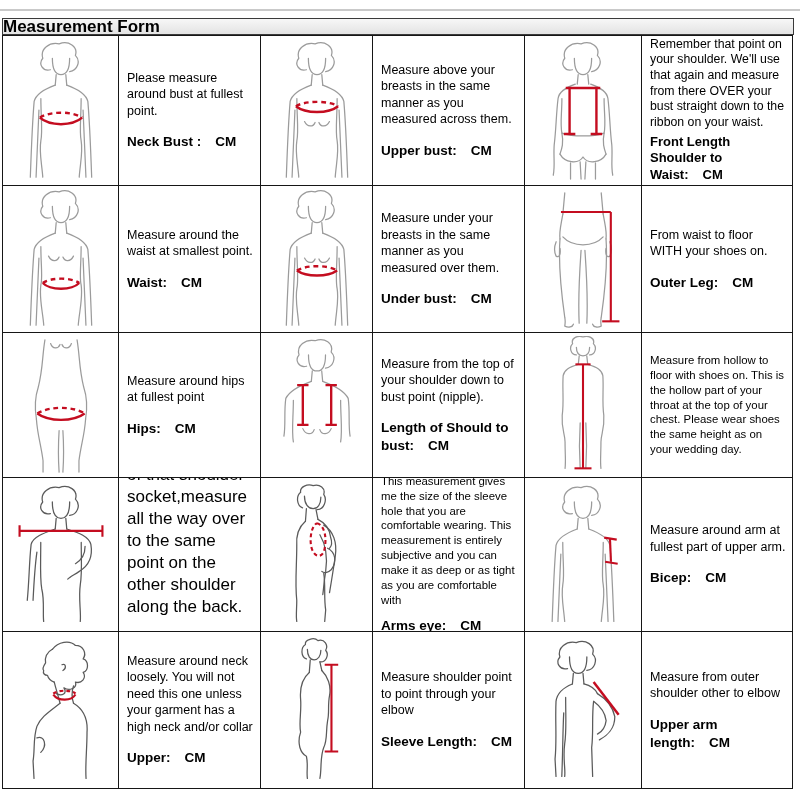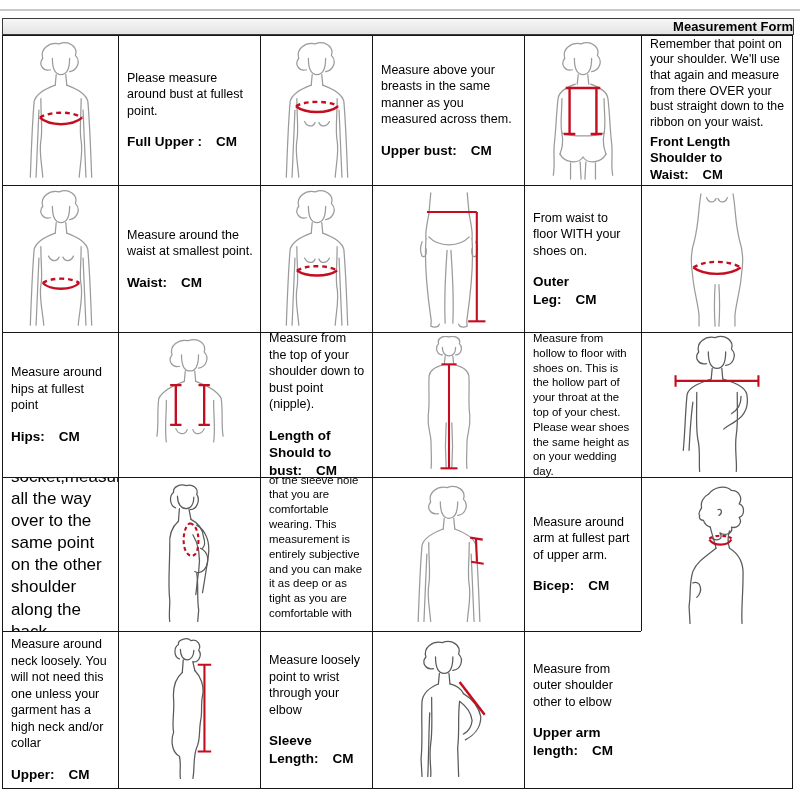--- a/index.html
+++ b/index.html
@@ -1,21 +1,21 @@
 <!DOCTYPE html>
 <html><head>
 <meta charset="utf-8">
 <style>
   html,body{margin:0;padding:0;background:#fff;}
   body{font-family:"Liberation Sans",sans-serif;color:#000;}
   .page{position:relative;width:800px;height:800px;background:#fff;overflow:hidden;}
   .topline{position:absolute;left:0;top:9px;width:800px;border-top:2px solid #c9c9c9;}
   .hdr{position:absolute;left:2px;top:18px;width:790px;height:15px;
        border:1px solid #3a3a3a;background:linear-gradient(#f7f7f7,#e3e3e3);
-       text-align:right;font-weight:bold;font-size:13px;line-height:15px;}
+       text-align:left;font-weight:bold;font-size:17px;line-height:15px;}
   .mtable{position:absolute;left:2px;top:35px;display:grid;
        grid-template-columns:116px 142px 112px 152px 117px 151px;
        grid-template-rows:150px 147px 145px 154px 157px;
        border-right:1px solid #161616;border-bottom:1px solid #161616;background:#fff;}
   .cell{border-left:1px solid #161616;border-top:1px solid #161616;box-sizing:border-box;overflow:hidden;}
   .fig{display:flex;align-items:center;justify-content:center;}
   .txt{display:flex;flex-direction:column;justify-content:center;padding:5px 6px 5px 8px;}
   .desc{margin:0;font-size:12.5px;line-height:1.32;}
   .label{margin:14px 0 0;font-weight:bold;font-size:13.5px;line-height:1.3;}
   .unit{margin-left:14px;}
@@ -51,21 +51,21 @@
         <path class="b" d="M34,60 C34,80 36,94 34,104 C32,116 35,128 36,142"></path>
         <path class="b" d="M61,46 C72,50 81,55 83,63 C85,86 86,114 87,142"></path>
         <path class="b" d="M81,142 C80,116 79,94 78,72"></path>
         <path class="b" d="M76,60 C76,80 74,94 76,104 C78,116 75,128 74,142"></path>
         <path class="rd" d="M33,80 C43,73 67,73 77,80"></path>
         <path class="r" d="M33,80 C43,89 67,89 77,80"></path>
       </svg>
     </div>
     <div class="cell txt">
       <p class="desc">Please measure around bust at fullest point.</p>
-      <p class="label"><span>Full Upper :</span><span class="unit">CM</span></p>
+      <p class="label"><span>Neck Bust :</span><span class="unit">CM</span></p>
     </div>
 
     <div class="cell fig">
       <svg width="106" height="140" viewBox="0 0 110 146">
         <path class="b" d="M44,30 C36,32 31,24 36,18 C33,8 43,1 53,3 C63,-1 73,6 70,15 C76,21 72,31 64,32"></path>
         <path class="b" d="M46,18 C46,30 50,35 55,35 C60,35 64,30 64,18"></path>
         <path class="b" d="M50,35 L49,46 M60,35 L61,46"></path>
         <path class="b" d="M49,46 C38,50 29,55 27,63 C25,86 24,114 23,142"></path>
         <path class="b" d="M29,142 C30,116 31,94 32,72"></path>
         <path class="b" d="M34,60 C34,80 36,94 34,104 C32,116 35,128 36,142"></path>
@@ -133,20 +133,24 @@
         <path class="b" d="M49,46 C38,50 29,55 27,63 C25,86 24,114 23,142"></path>
         <path class="b" d="M29,142 C30,116 31,94 32,72"></path>
         <path class="b" d="M34,60 C34,80 36,94 34,104 C32,116 35,128 36,142"></path>
         <path class="b" d="M61,46 C72,50 81,55 83,63 C85,86 86,114 87,142"></path>
         <path class="b" d="M81,142 C80,116 79,94 78,72"></path>
         <path class="b" d="M76,60 C76,80 74,94 76,104 C78,116 75,128 74,142"></path>
         <path class="b" d="M42,72 C45,78 51,78 53,73 M57,73 C59,78 65,78 68,72"></path>
         <path class="rd" d="M34,85 C44,79 66,79 76,85"></path>
         <path class="r" d="M34,85 C44,92 66,92 76,85"></path>
       </svg>
+    </div>
+    <div class="cell txt">
+      <p class="desc">Measure under your breasts in the same manner as you measured over them.</p>
+      <p class="label"><span>Under bust:</span><span class="unit">CM</span></p>
     </div>
 
     <div class="cell fig">
       <svg width="106" height="140" viewBox="0 0 110 146">
         <path class="b" d="M36,4 L34,26 M74,4 L76,26"></path>
         <path class="b" d="M34,26 C32,38 30,44 31,52 M76,26 C78,38 80,44 79,52"></path>
         <path class="b" d="M34,50 C44,61 66,61 76,50"></path>
         <path class="b" d="M27,55 C25,60 25,66 27,70 C30,72 32,68 31,62"></path>
         <path class="b" d="M83,55 C85,60 85,66 83,70 C80,72 78,68 79,62"></path>
         <path class="b" d="M31,52 C29,80 32,106 36,134 C37,139 36,142 36,143 C40,145 44,144 45,141"></path>
@@ -300,21 +304,21 @@
         <path class="b" d="M44,20 C38,18 38,8 43,5 C42,0 52,-3 56,1 C63,-1 67,6 64,11 C68,16 64,24 58,23"></path>
         <path class="b" d="M45,10 C45,17 48,21 52,21 C56,21 59,17 59,11"></path>
         <path class="b" d="M48,21 L47,34 M58,23 L60,32"></path>
         <path class="b" d="M47,34 C40,40 37,50 38,62 C39,76 36,86 38,96 C34,108 38,118 44,121 C46,130 44,136 45,144"></path>
         <path class="b" d="M60,32 C66,38 70,48 68,58 C66,68 68,76 66,84 C64,96 66,104 62,112 C58,122 60,134 58,144"></path>
         <path class="rt" d="M70,26 L70,116"></path>
         <path class="rt" d="M63,26 L77,26 M63,116 L77,116"></path>
       </svg>
     </div>
     <div class="cell txt">
-      <p class="desc">Measure loosely point to wrist through your elbow</p>
+      <p class="desc">Measure shoulder point to point through your elbow</p>
       <p class="label"><span>Sleeve Length:</span><span class="unit">CM</span></p>
     </div>
 
     <div class="cell fig dark">
       <svg width="106" height="146" viewBox="0 0 110 146">
         <path class="b" d="M39,30 C31,32 26,24 31,18 C28,8 38,1 48,3 C58,-1 68,6 65,15 C71,21 67,31 59,32"></path>
         <path class="b" d="M41,18 C41,30 45,35 50,35 C55,35 59,30 59,18"></path>
         <path class="b" d="M45,35 L44,46 M55,35 L56,46"></path>
         <path class="b" d="M44,46 C34,50 28,56 27,64 C26,84 28,104 26,124 L27,142"></path>
         <path class="b" d="M33,142 C34,118 34,96 35,76"></path>

